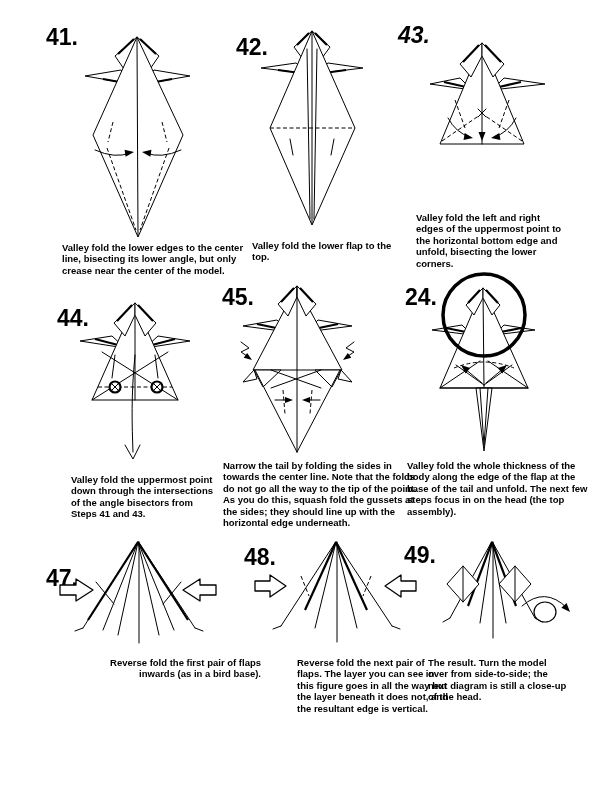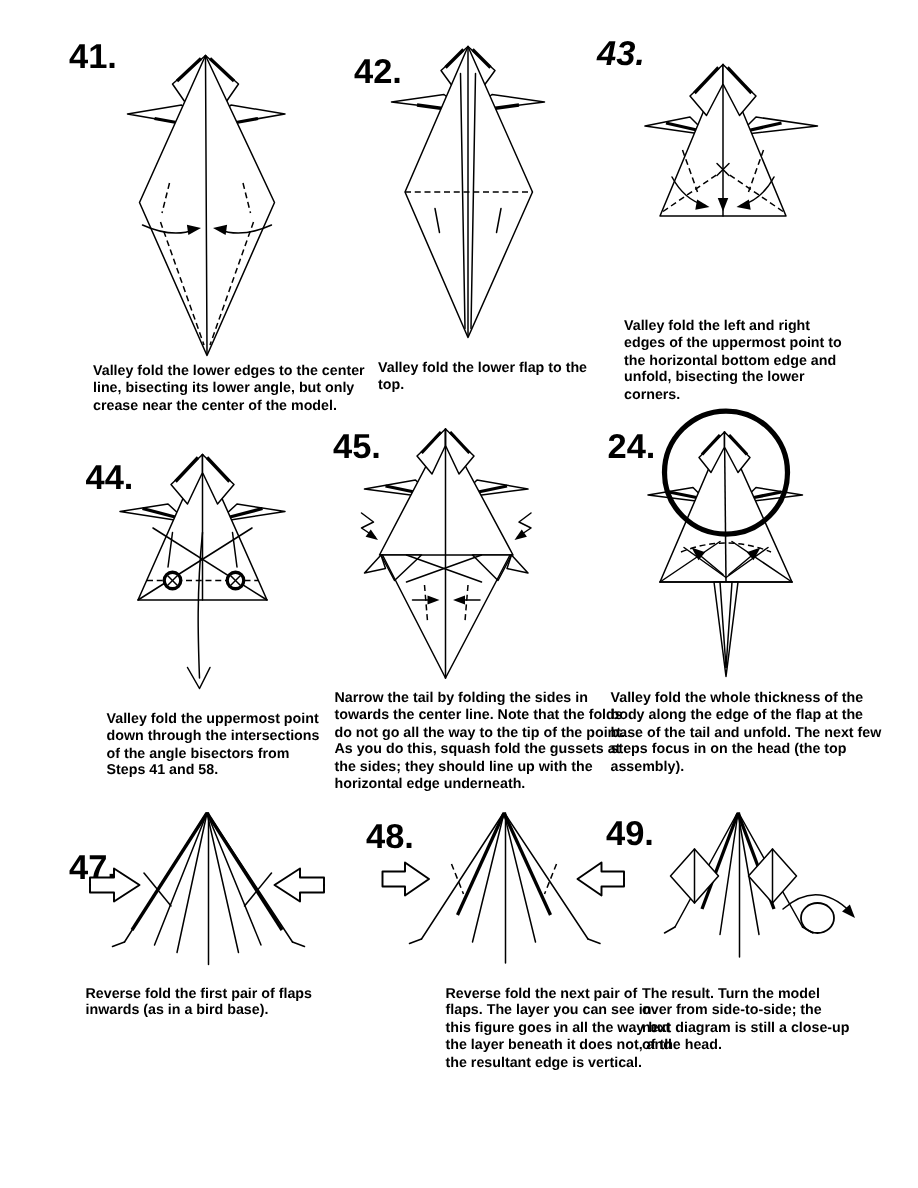--- a/index.html
+++ b/index.html
@@ -170,21 +170,21 @@
         <line class="ln" x1="84" y1="84" x2="90" y2="90"></line>
         <line class="ln" x1="90" y1="84" x2="84" y2="90"></line>
       </g>
 
       <g>
         <path class="ln" d="M65,55 C61,95 62,125 63,152"></path>
         <path class="ln" d="M55,145 L63,159 L70,145"></path>
       </g>
     </svg>
   </div>
-  <div class="caption" style="left:71px;top:474px;width:142px;">Valley fold the uppermost point down through the intersections of the angle bisectors from Steps 41 and 58.</div>
+  <div class="caption" style="left:71px;top:474px;width:142px;">Valley fold the uppermost point down through the intersections of the angle bisectors from Steps 41 and 43.</div>
 </div>
 
 <div class="step">
   <div class="step-num" style="left:222px;top:284px;">45.</div>
   <div class="fig" style="left:235px;top:282px;">
     <svg width="125" height="175" viewBox="0 0 125 175">
 
       <polygon class="fw" points="42,38 8,44 54,50"></polygon>
       <polygon class="fw" points="83,38 117,44 71,50"></polygon>
       <line class="thk" x1="22" y1="42" x2="46" y2="47"></line>
@@ -295,21 +295,21 @@
       <line class="ln" x1="25" y1="90" x2="17" y2="93"></line>
       <line class="ln" x1="137" y1="90" x2="145" y2="93"></line>
 
       <path class="push" d="M2,47 h16 v-6 l17,11 l-17,11 v-6 h-16 z"></path>
       <path class="push" d="M158,47 h-16 v-6 l-17,11 l17,11 v-6 h16 z"></path>
 
       <line class="ln" x1="38" y1="44" x2="56" y2="66"></line>
       <line class="ln" x1="123" y1="44" x2="105" y2="66"></line>
     </svg>
   </div>
-  <div class="caption" style="left:57px;top:657px;width:188px;">Reverse fold the first pair of flaps inwards (as in a bird base).</div>
+  <div class="caption" style="left:73px;top:657px;width:188px;text-align:right;">Reverse fold the first pair of flaps inwards (as in a bird base).</div>
 </div>
 
 <div class="step">
   <div class="step-num" style="left:244px;top:544px;">48.</div>
   <div class="fig" style="left:253px;top:538px;">
     <svg width="165" height="112" viewBox="0 0 165 112">
       <line class="ln" x1="82" y1="5" x2="28" y2="88"></line>
       <line class="ln" x1="84" y1="5" x2="139" y2="88"></line>
       <line class="thk" x1="83" y1="4" x2="52" y2="72"></line>
       <line class="thk" x1="83" y1="4" x2="114" y2="72"></line>

